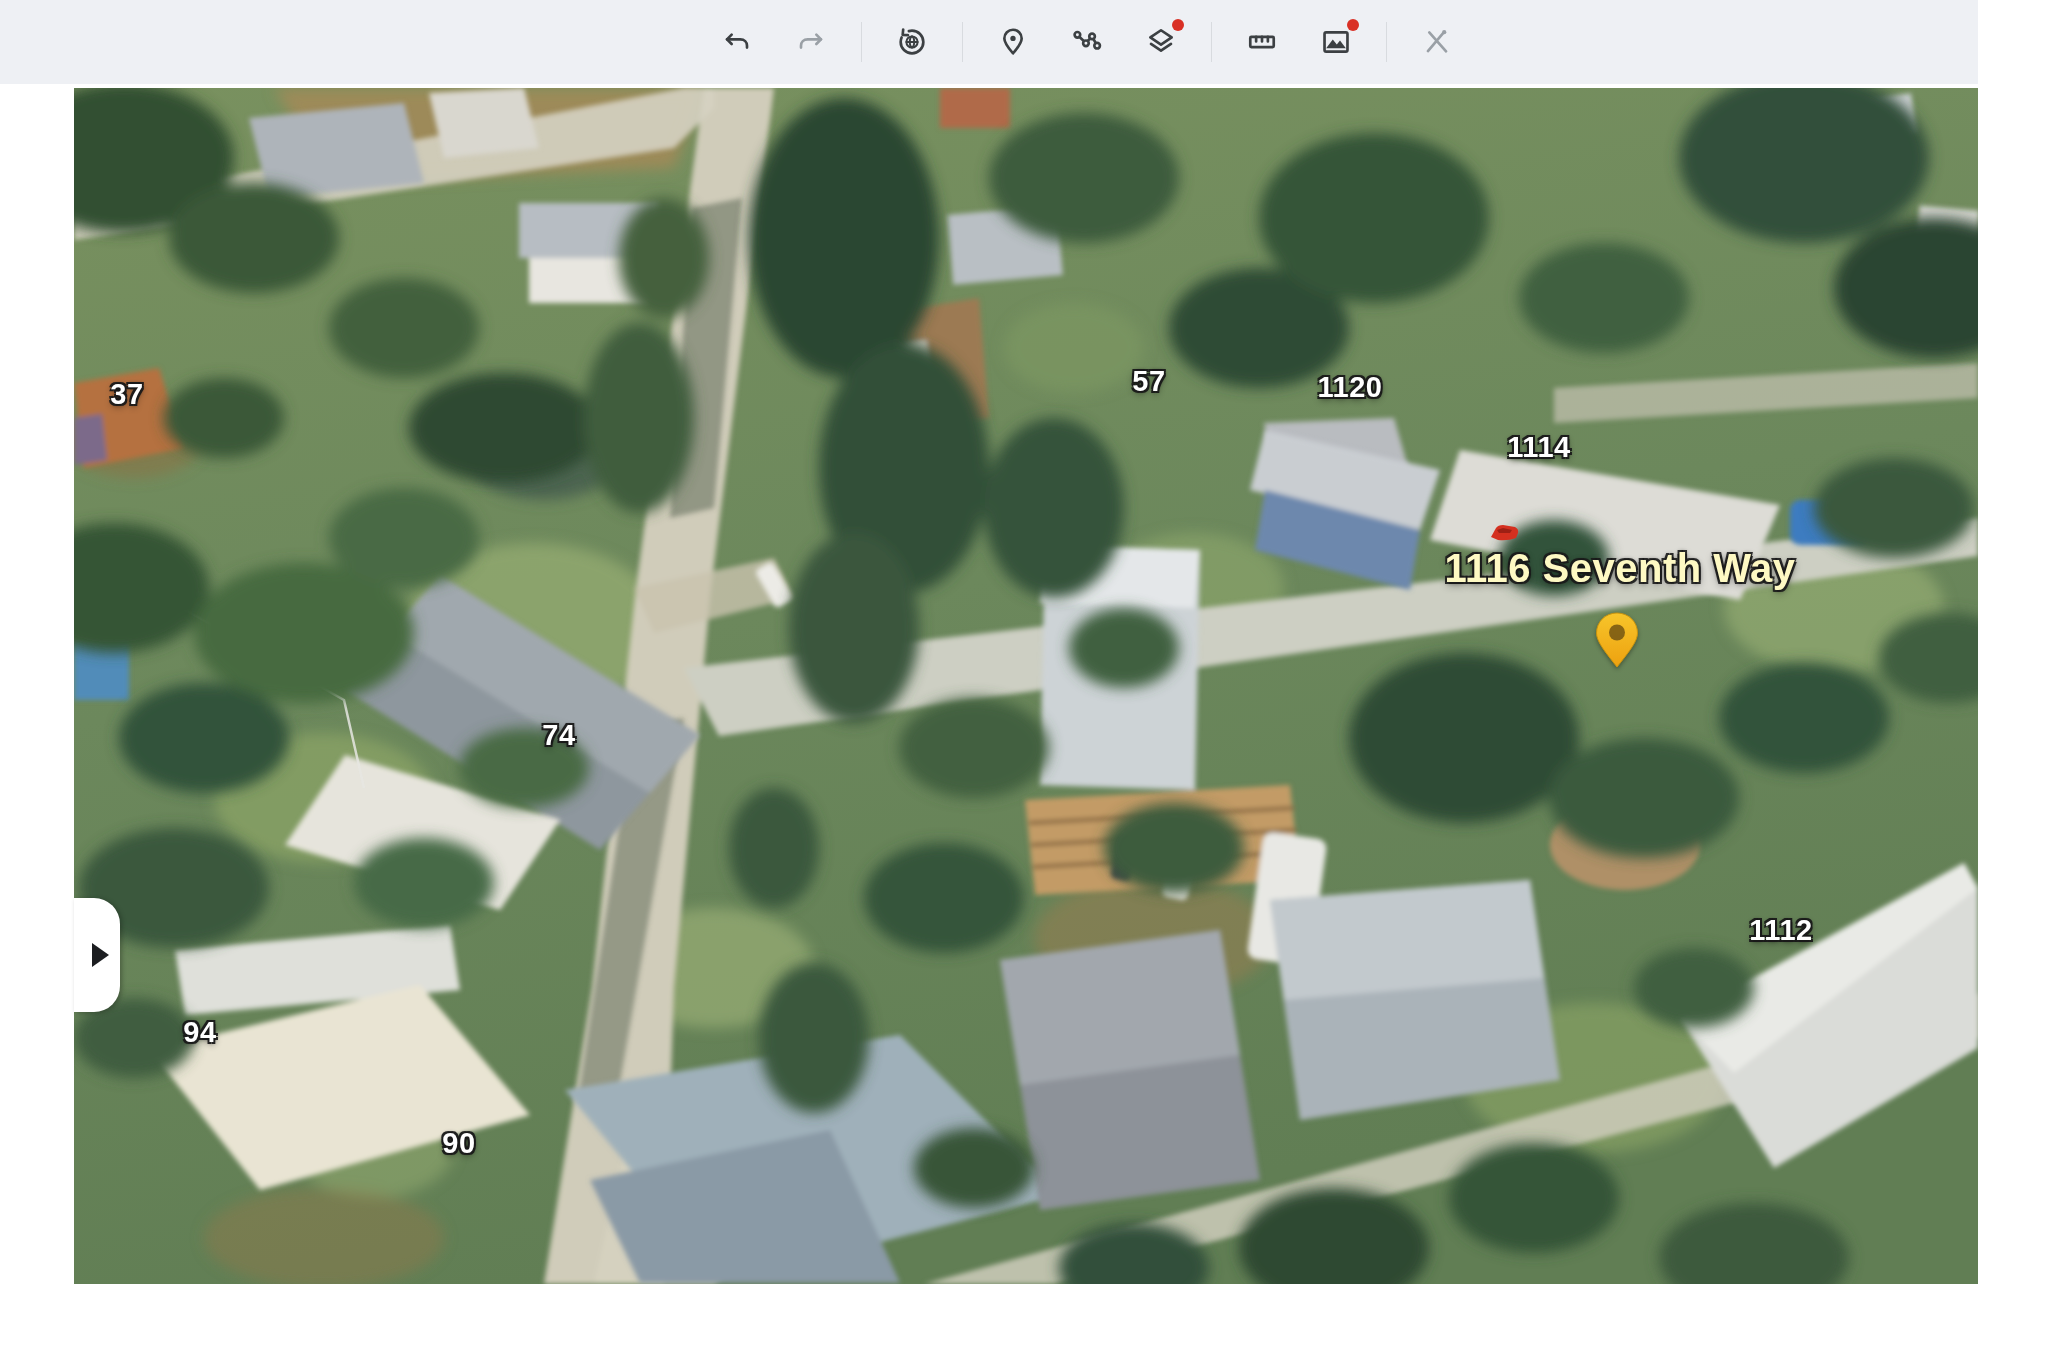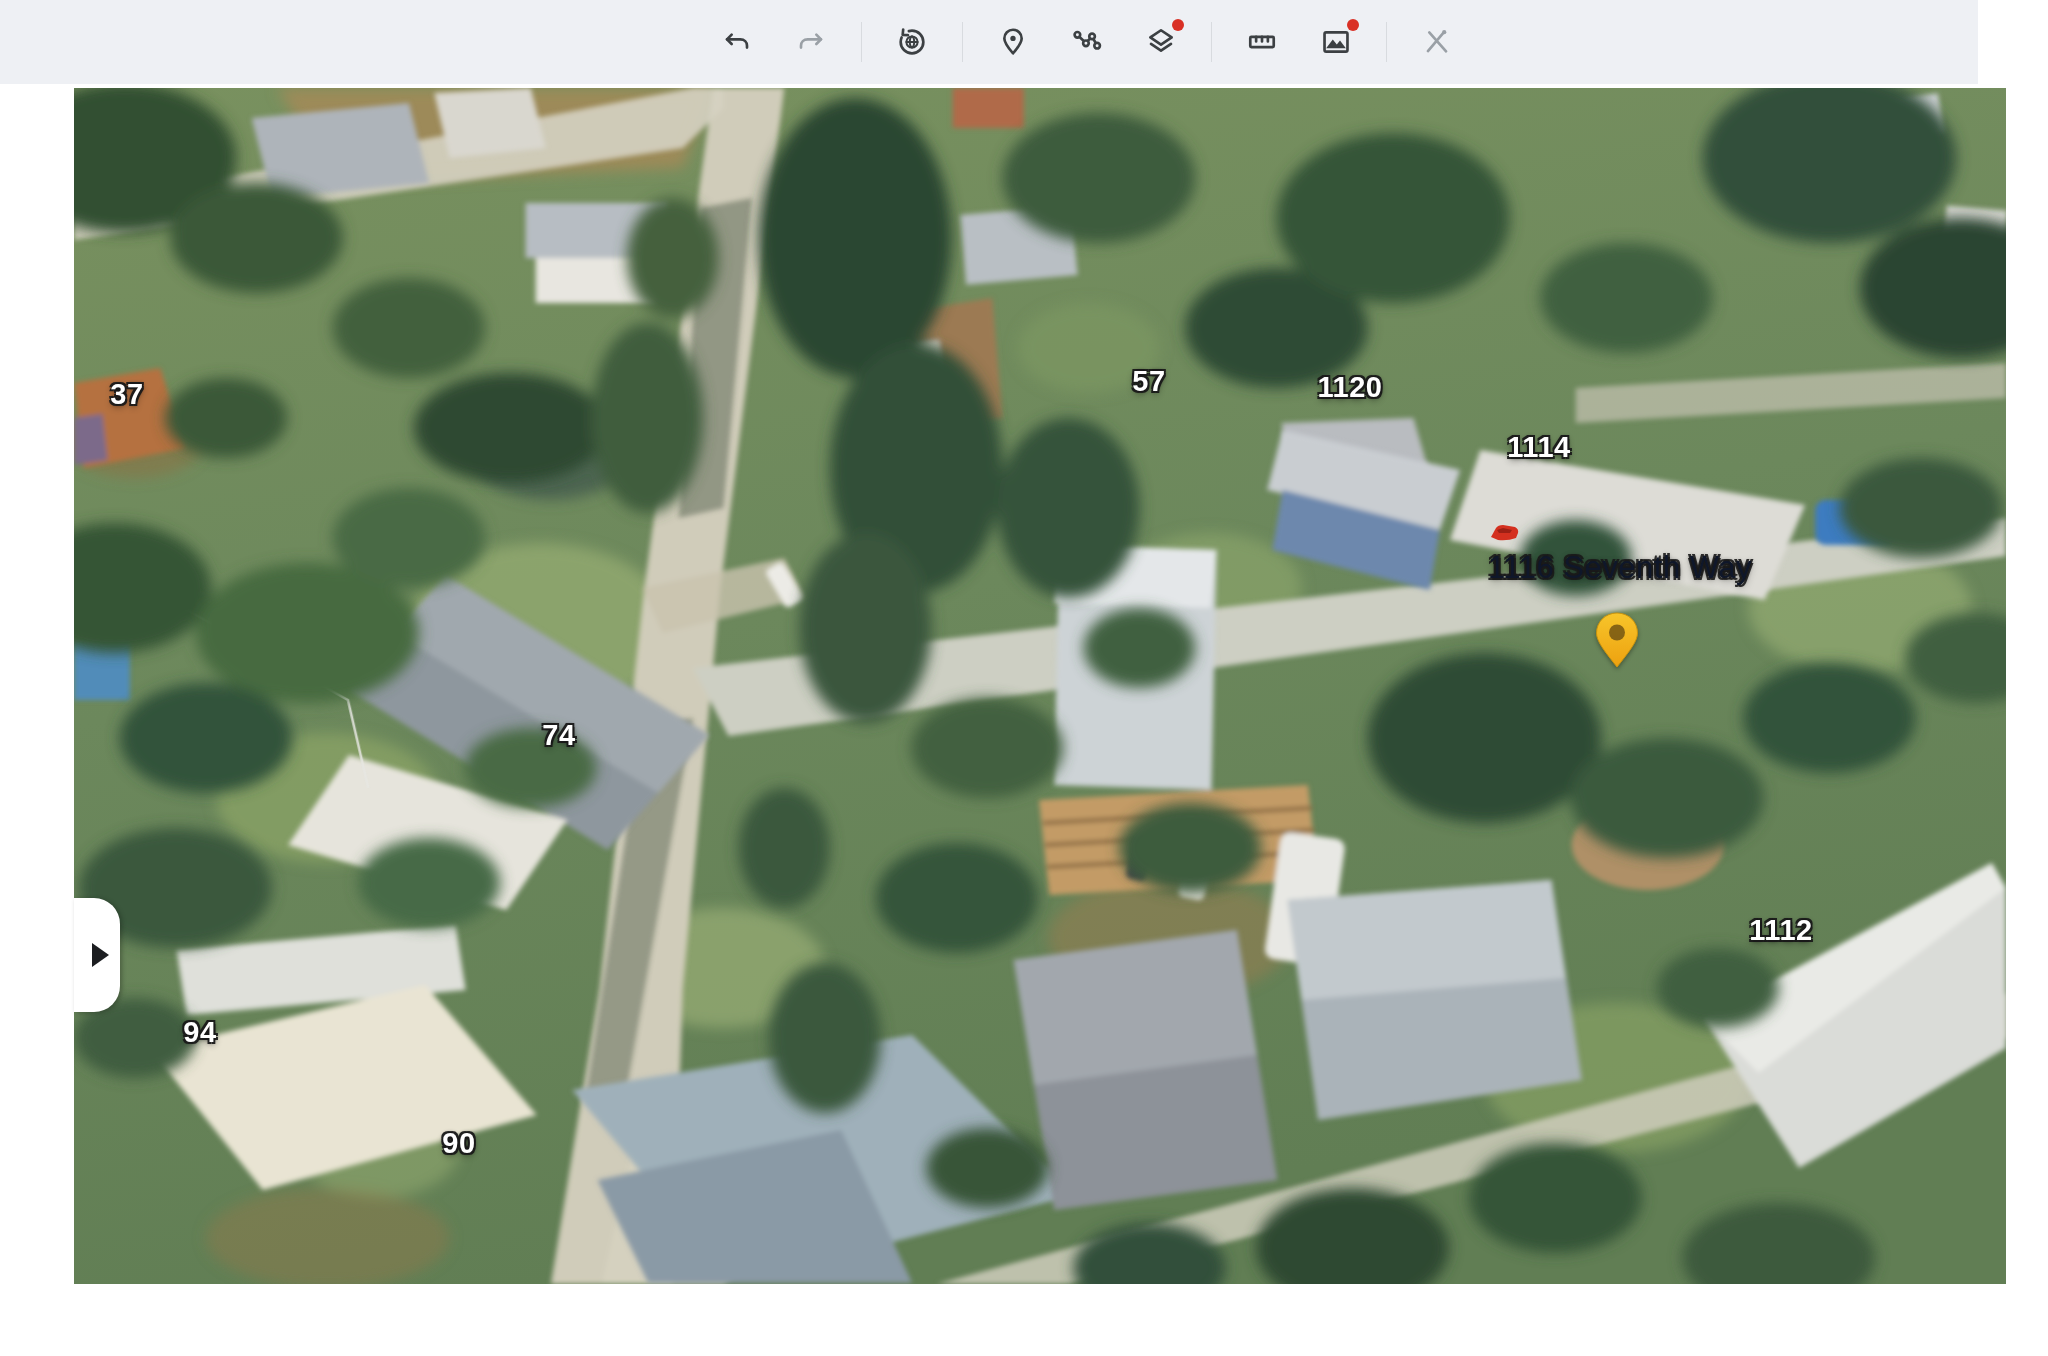--- a/index.html
+++ b/index.html
@@ -17,29 +17,29 @@
   .tbrow{position:absolute;left:700px;top:0;height:84px;display:flex;align-items:center;}
   .tbtn{position:relative;width:54px;height:54px;margin:0 10px;display:flex;align-items:center;
       justify-content:center;border:none;background:transparent;border-radius:50%;cursor:pointer;
       color:var(--icon);padding:0;}
   .tbtn.muted{color:var(--icon-muted);}
   .tbtn svg{width:32px;height:32px;}
   .tbtn .badge{position:absolute;top:4px;right:4px;width:12px;height:12px;border-radius:50%;
       background:var(--badge);}
   .tsep{width:1px;height:40px;background:#d8dbdf;margin:0 13px;}
   
-  .map{position:absolute;left:74px;top:88px;width:1904px;height:1196px;overflow:hidden;background:#6c885c;padding-left:28px;}
+  .map{position:absolute;left:74px;top:88px;width:1904px;height:1196px;overflow:hidden;background:#6c885c;}
   .scene{position:absolute;left:0;top:0;width:100%;height:100%;display:block;}
   .parcel-label{position:absolute;transform:translate(-50%,-50%);color:#fff;font-weight:700;
       font-size:29px;letter-spacing:.5px;white-space:nowrap;
       text-shadow:-2px -2px 0 rgba(25,25,25,.95),2px -2px 0 rgba(25,25,25,.95),
                   -2px 2px 0 rgba(25,25,25,.95),2px 2px 0 rgba(25,25,25,.95),
                   0 0 4px rgba(0,0,0,.7),0 3px 7px rgba(0,0,0,.45);}
-  .street-label{position:absolute;transform:translate(-50%,-50%);color:#0f172a;font-weight:400;
-      font-size:31px;letter-spacing:.5px;white-space:nowrap;
+  .street-label{position:absolute;transform:translate(-50%,-50%);color:#fef9c3;font-weight:700;
+      font-size:40px;letter-spacing:.5px;white-space:nowrap;
       text-shadow:-2px -2px 0 rgba(25,25,25,.9),2px -2px 0 rgba(25,25,25,.9),
                   -2px 2px 0 rgba(25,25,25,.9),2px 2px 0 rgba(25,25,25,.9),
                   0 0 5px rgba(0,0,0,.65),0 3px 8px rgba(0,0,0,.4);}
   .pin{position:absolute;width:48px;height:58px;filter:drop-shadow(0 2px 2px rgba(0,0,0,.35));}
   .red-car{position:absolute;width:34px;height:22px;}
   
   .side-toggle{position:absolute;left:74px;top:898px;width:46px;height:114px;background:#fff;
       border-radius:0 26px 26px 0;box-shadow:2px 1px 5px rgba(0,0,0,.28);display:flex;
       align-items:center;justify-content:center;cursor:pointer;border:none;}
   .tri-right{width:0;height:0;border-top:12px solid transparent;border-bottom:12px solid transparent;

